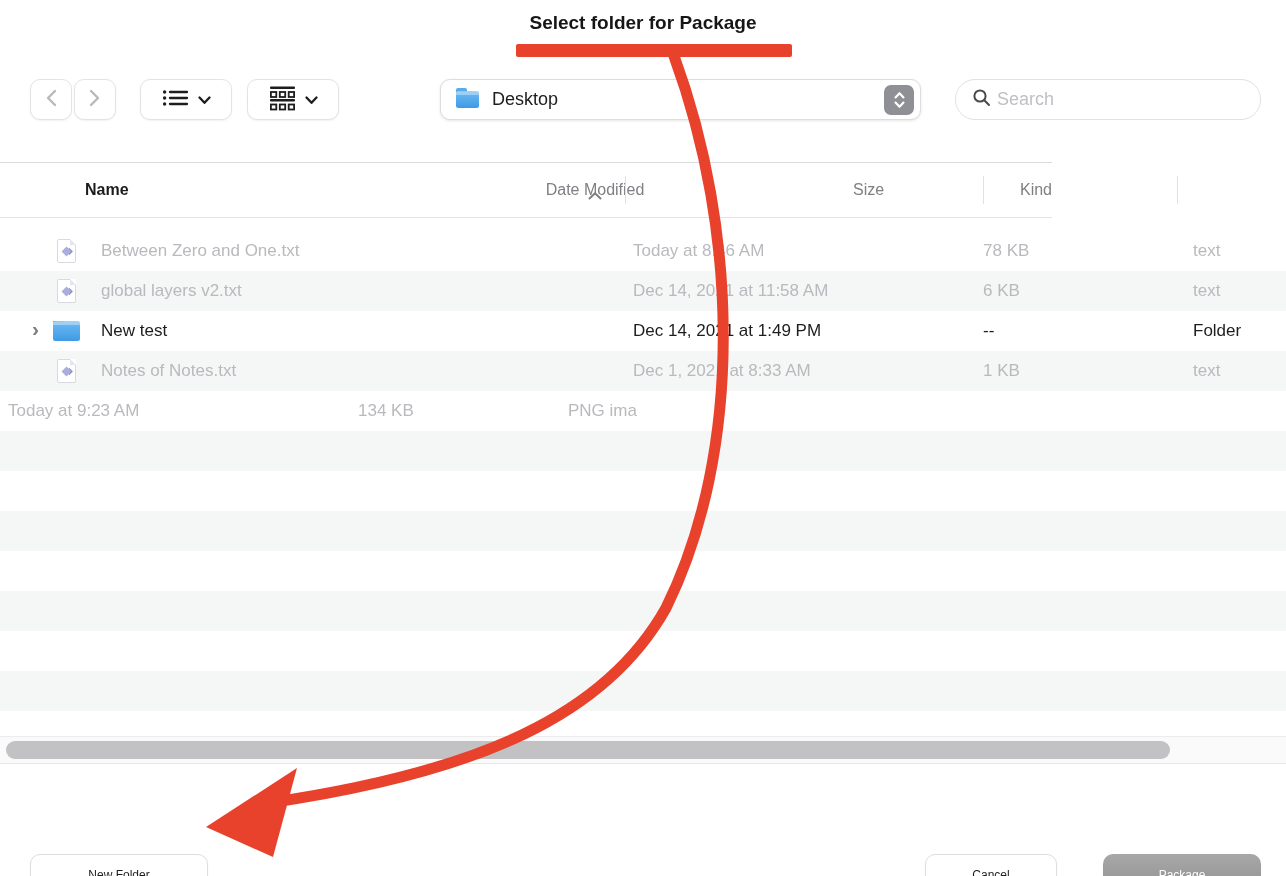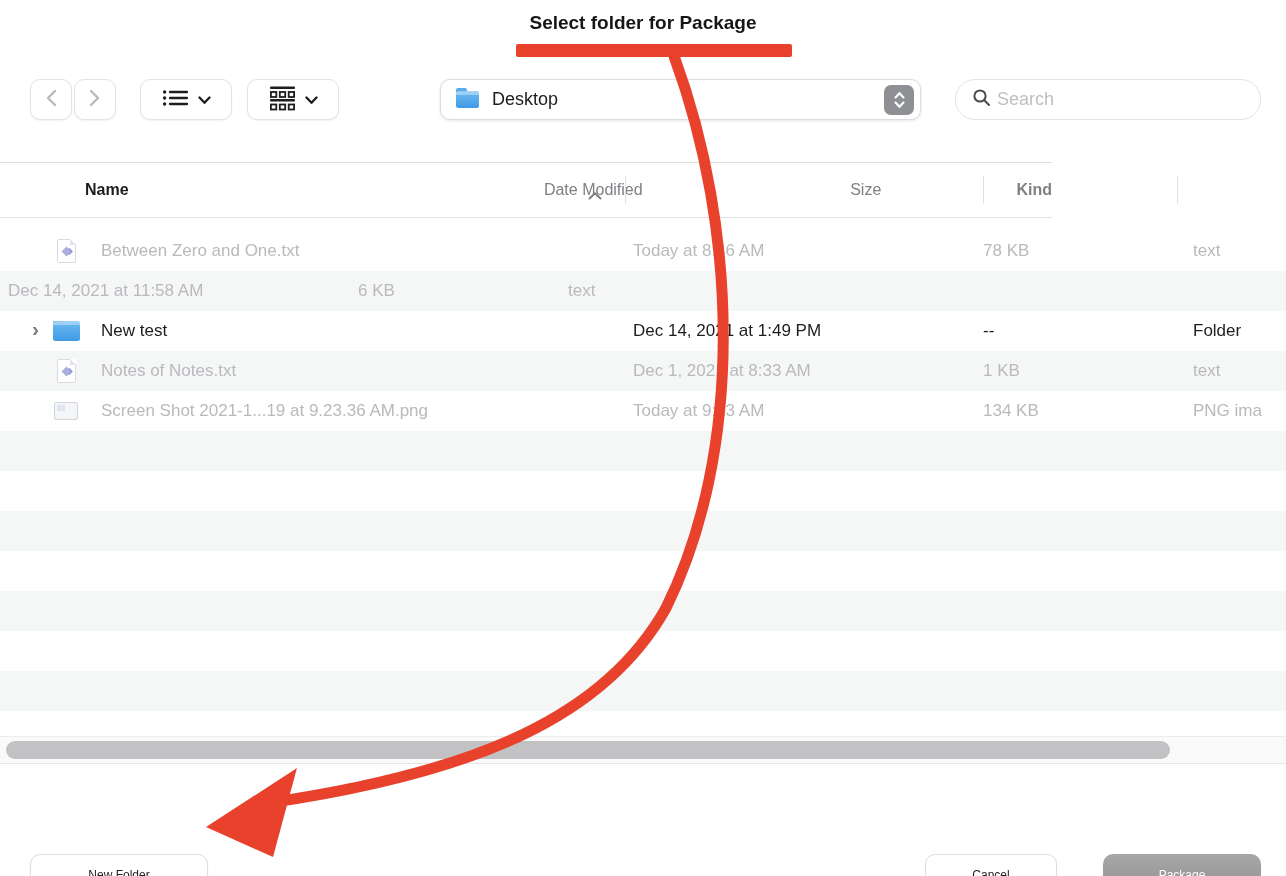--- a/index.html
+++ b/index.html
@@ -70,21 +70,21 @@
   
   .thead{
     position:absolute;top:162px;left:0;width:1052px;height:56px;box-sizing:border-box;
     border-top:1px solid #dcdcde;border-bottom:1px solid #e2e2e4;
     display:flex;align-items:center;font-size:16px;color:#7f7f84;background:#fff;
   }
   .thead .h-name{width:625px;box-sizing:border-box;padding-left:85px;
     color:#1c1c1e;font-weight:600;position:relative;}
   .thead .h-date{width:358px;box-sizing:border-box;padding-left:8px;}
   .thead .h-size{width:194px;box-sizing:border-box;padding-left:14px;}
-  .thead .h-kind{flex:1;box-sizing:border-box;padding-left:16px;font-weight:bold;}
+  .thead .h-kind{flex:1;box-sizing:border-box;padding-left:16px;}
   .h-divider{position:absolute;top:176px;width:1px;height:28px;background:#e1e1e4;}
   .sort-icon{position:absolute;left:588px;top:186px;}
   .tbody{
     position:absolute;top:219px;left:0;width:1286px;height:517px;
     overflow:hidden;padding-top:12px;box-sizing:border-box;
   }
   .row{display:flex;align-items:center;height:40px;font-size:17px;color:#1d1d1f;}
   .row:nth-child(even){background:#f5f6f6;}
   .row.disabled{color:#b9b9be;}
   .c-name{width:625px;box-sizing:border-box;display:flex;align-items:center;padding-left:32px;overflow:hidden;white-space:nowrap;}
@@ -226,20 +226,27 @@
       <span class="ficon">
           <span class="icon-doc"></span>
         </span>
       <span class="fname">Between Zero and One.txt</span>
     </div>
     <div class="c-date">Today at 8:46 AM</div>
     <div class="c-size">78 KB</div>
     <div class="c-kind">text</div>
   </div>
     <div class="row disabled">
+    <div class="c-name">
+      <span class="disc">›</span>
+      <span class="ficon">
+          <span class="icon-doc"></span>
+        </span>
+      <span class="fname">global layers v2.txt</span>
+    </div>
     <div class="c-date">Dec 14, 2021 at 11:58 AM</div>
     <div class="c-size">6 KB</div>
     <div class="c-kind">text</div>
   </div>
     <div class="row expandable">
     <div class="c-name">
       <span class="disc">›</span>
       <span class="ficon">
           <span class="icon-folder"></span>
         </span>
@@ -255,27 +262,20 @@
       <span class="ficon">
           <span class="icon-doc"></span>
         </span>
       <span class="fname">Notes of Notes.txt</span>
     </div>
     <div class="c-date">Dec 1, 2021 at 8:33 AM</div>
     <div class="c-size">1 KB</div>
     <div class="c-kind">text</div>
   </div>
     <div class="row disabled">
-    <div class="c-name">
-      <span class="disc">›</span>
-      <span class="ficon">
-          <span class="icon-img"></span>
-        </span>
-      <span class="fname">Screen Shot 2021-1...19 at 9.23.36 AM.png</span>
-    </div>
     <div class="c-date">Today at 9:23 AM</div>
     <div class="c-size">134 KB</div>
     <div class="c-kind">PNG ima</div>
   </div>
     <div class="row"></div>
     <div class="row"></div>
     <div class="row"></div>
     <div class="row"></div>
     <div class="row"></div>
     <div class="row"></div>

